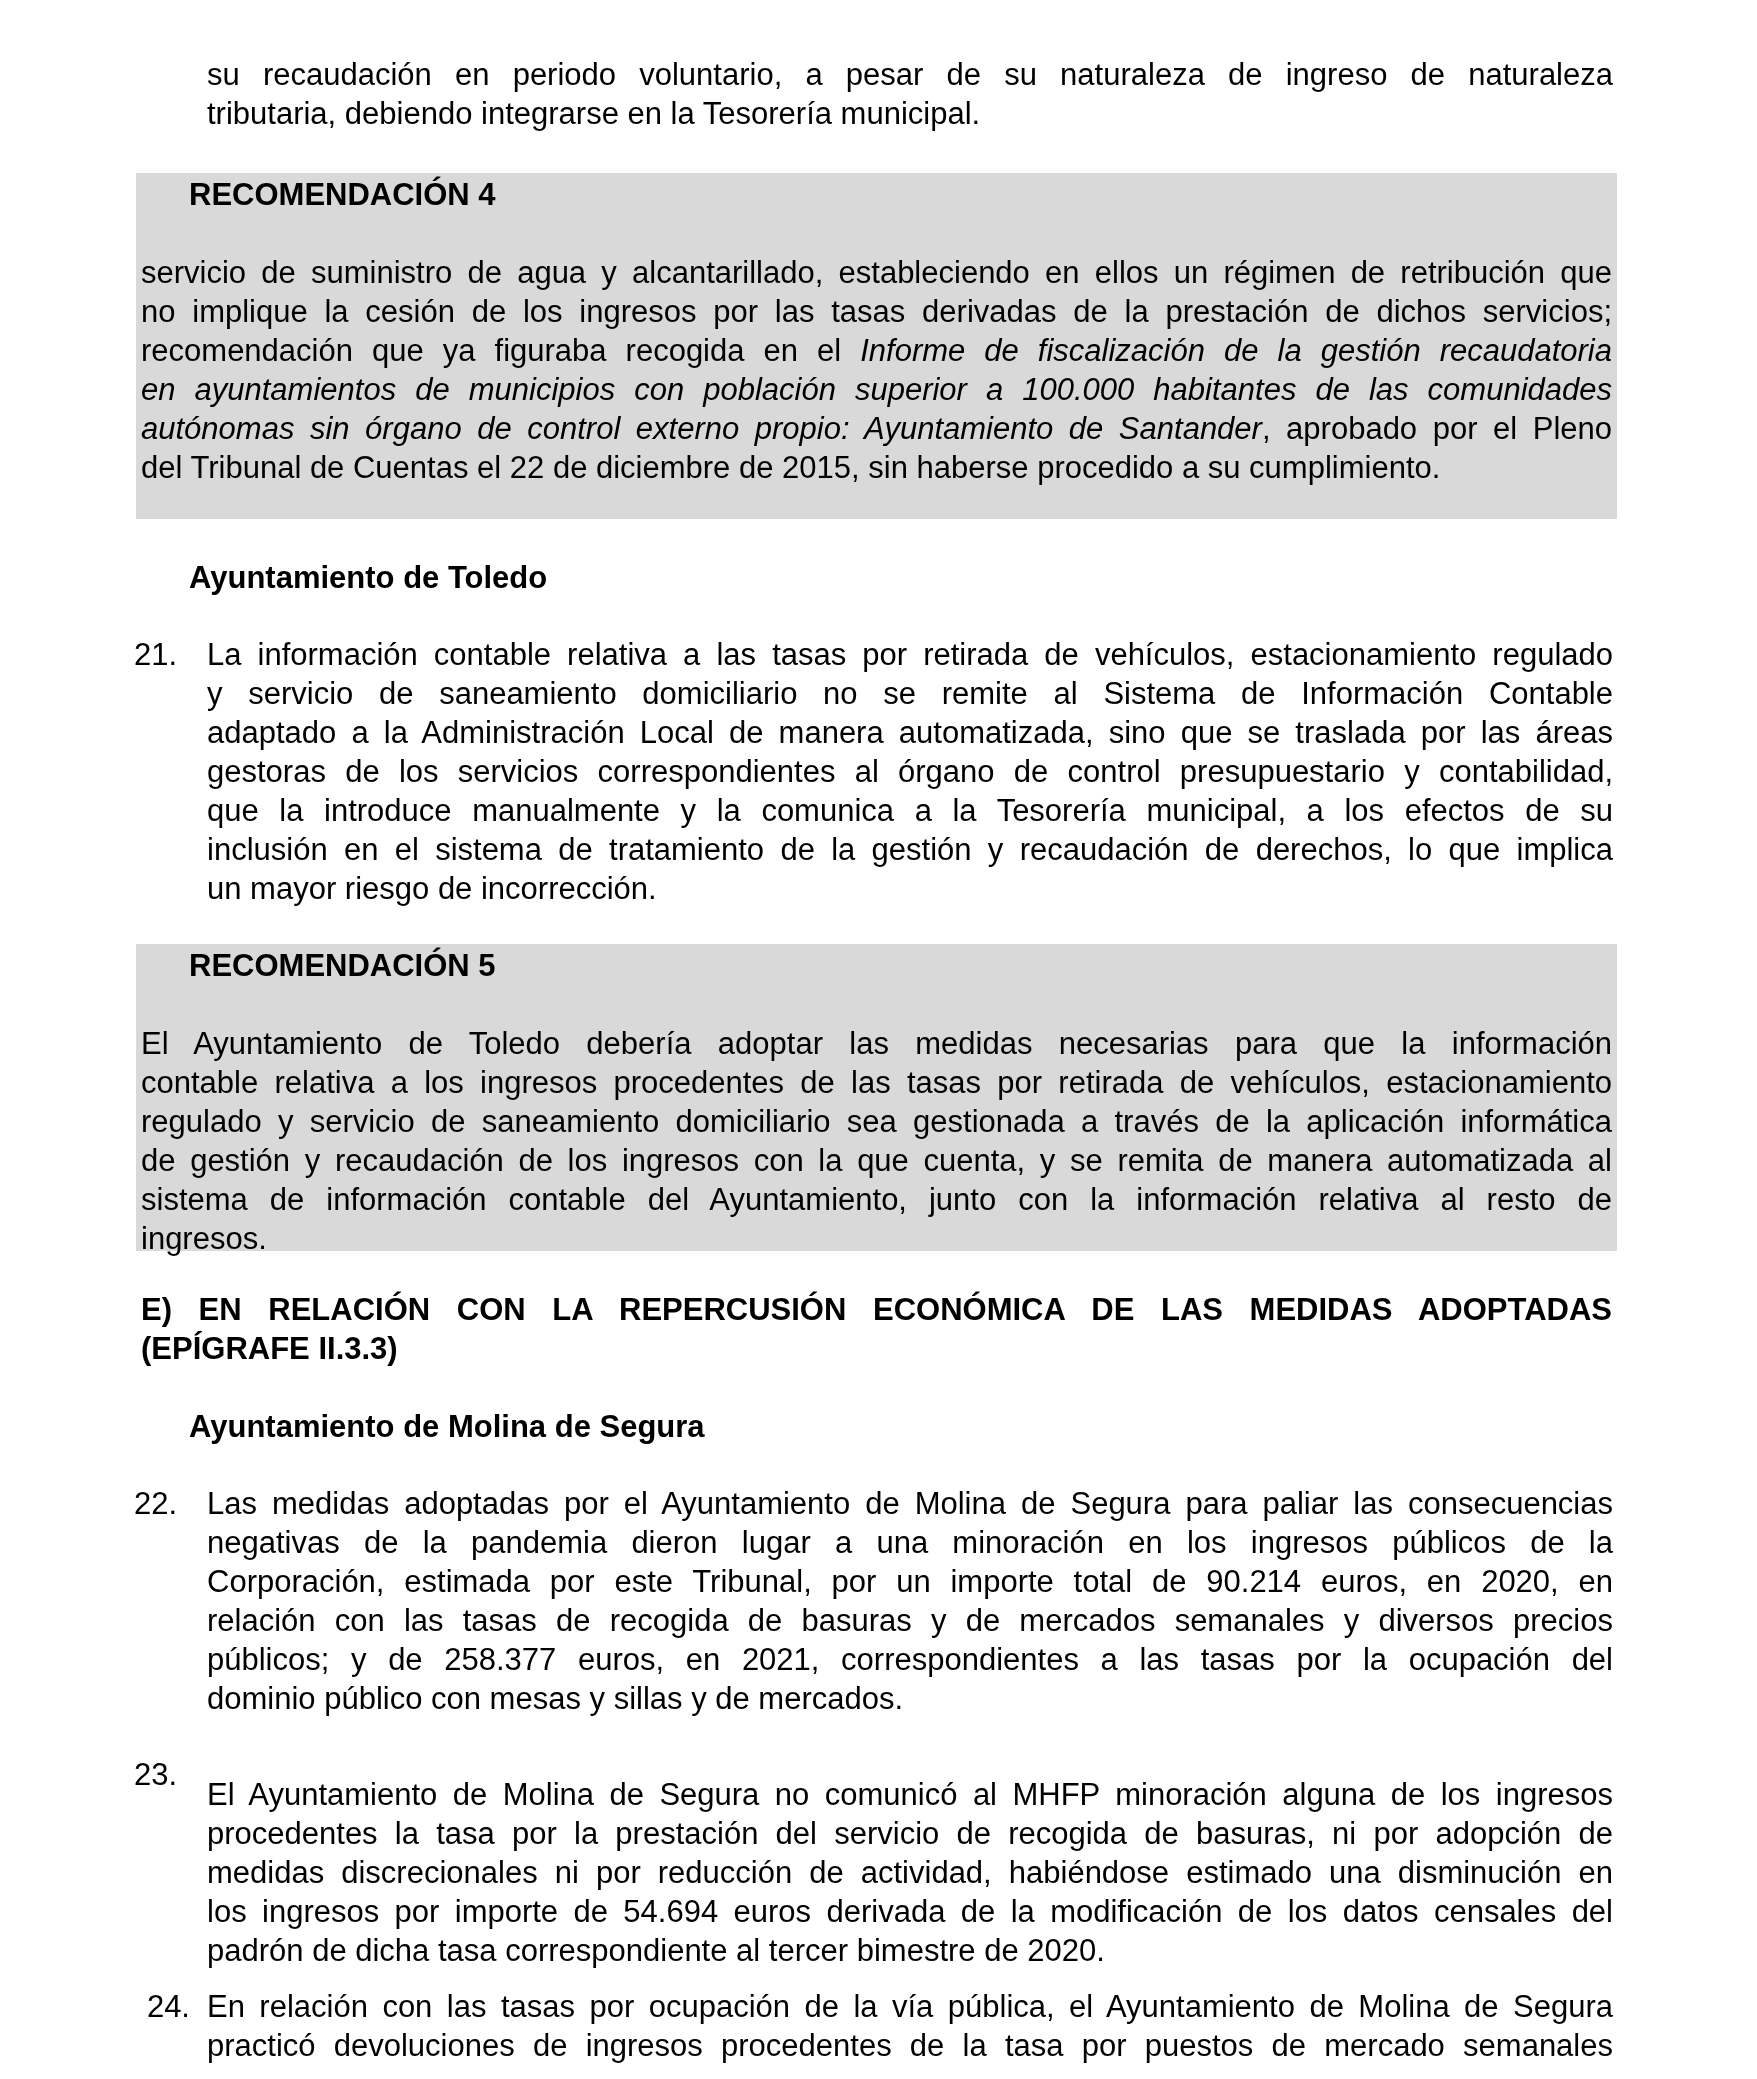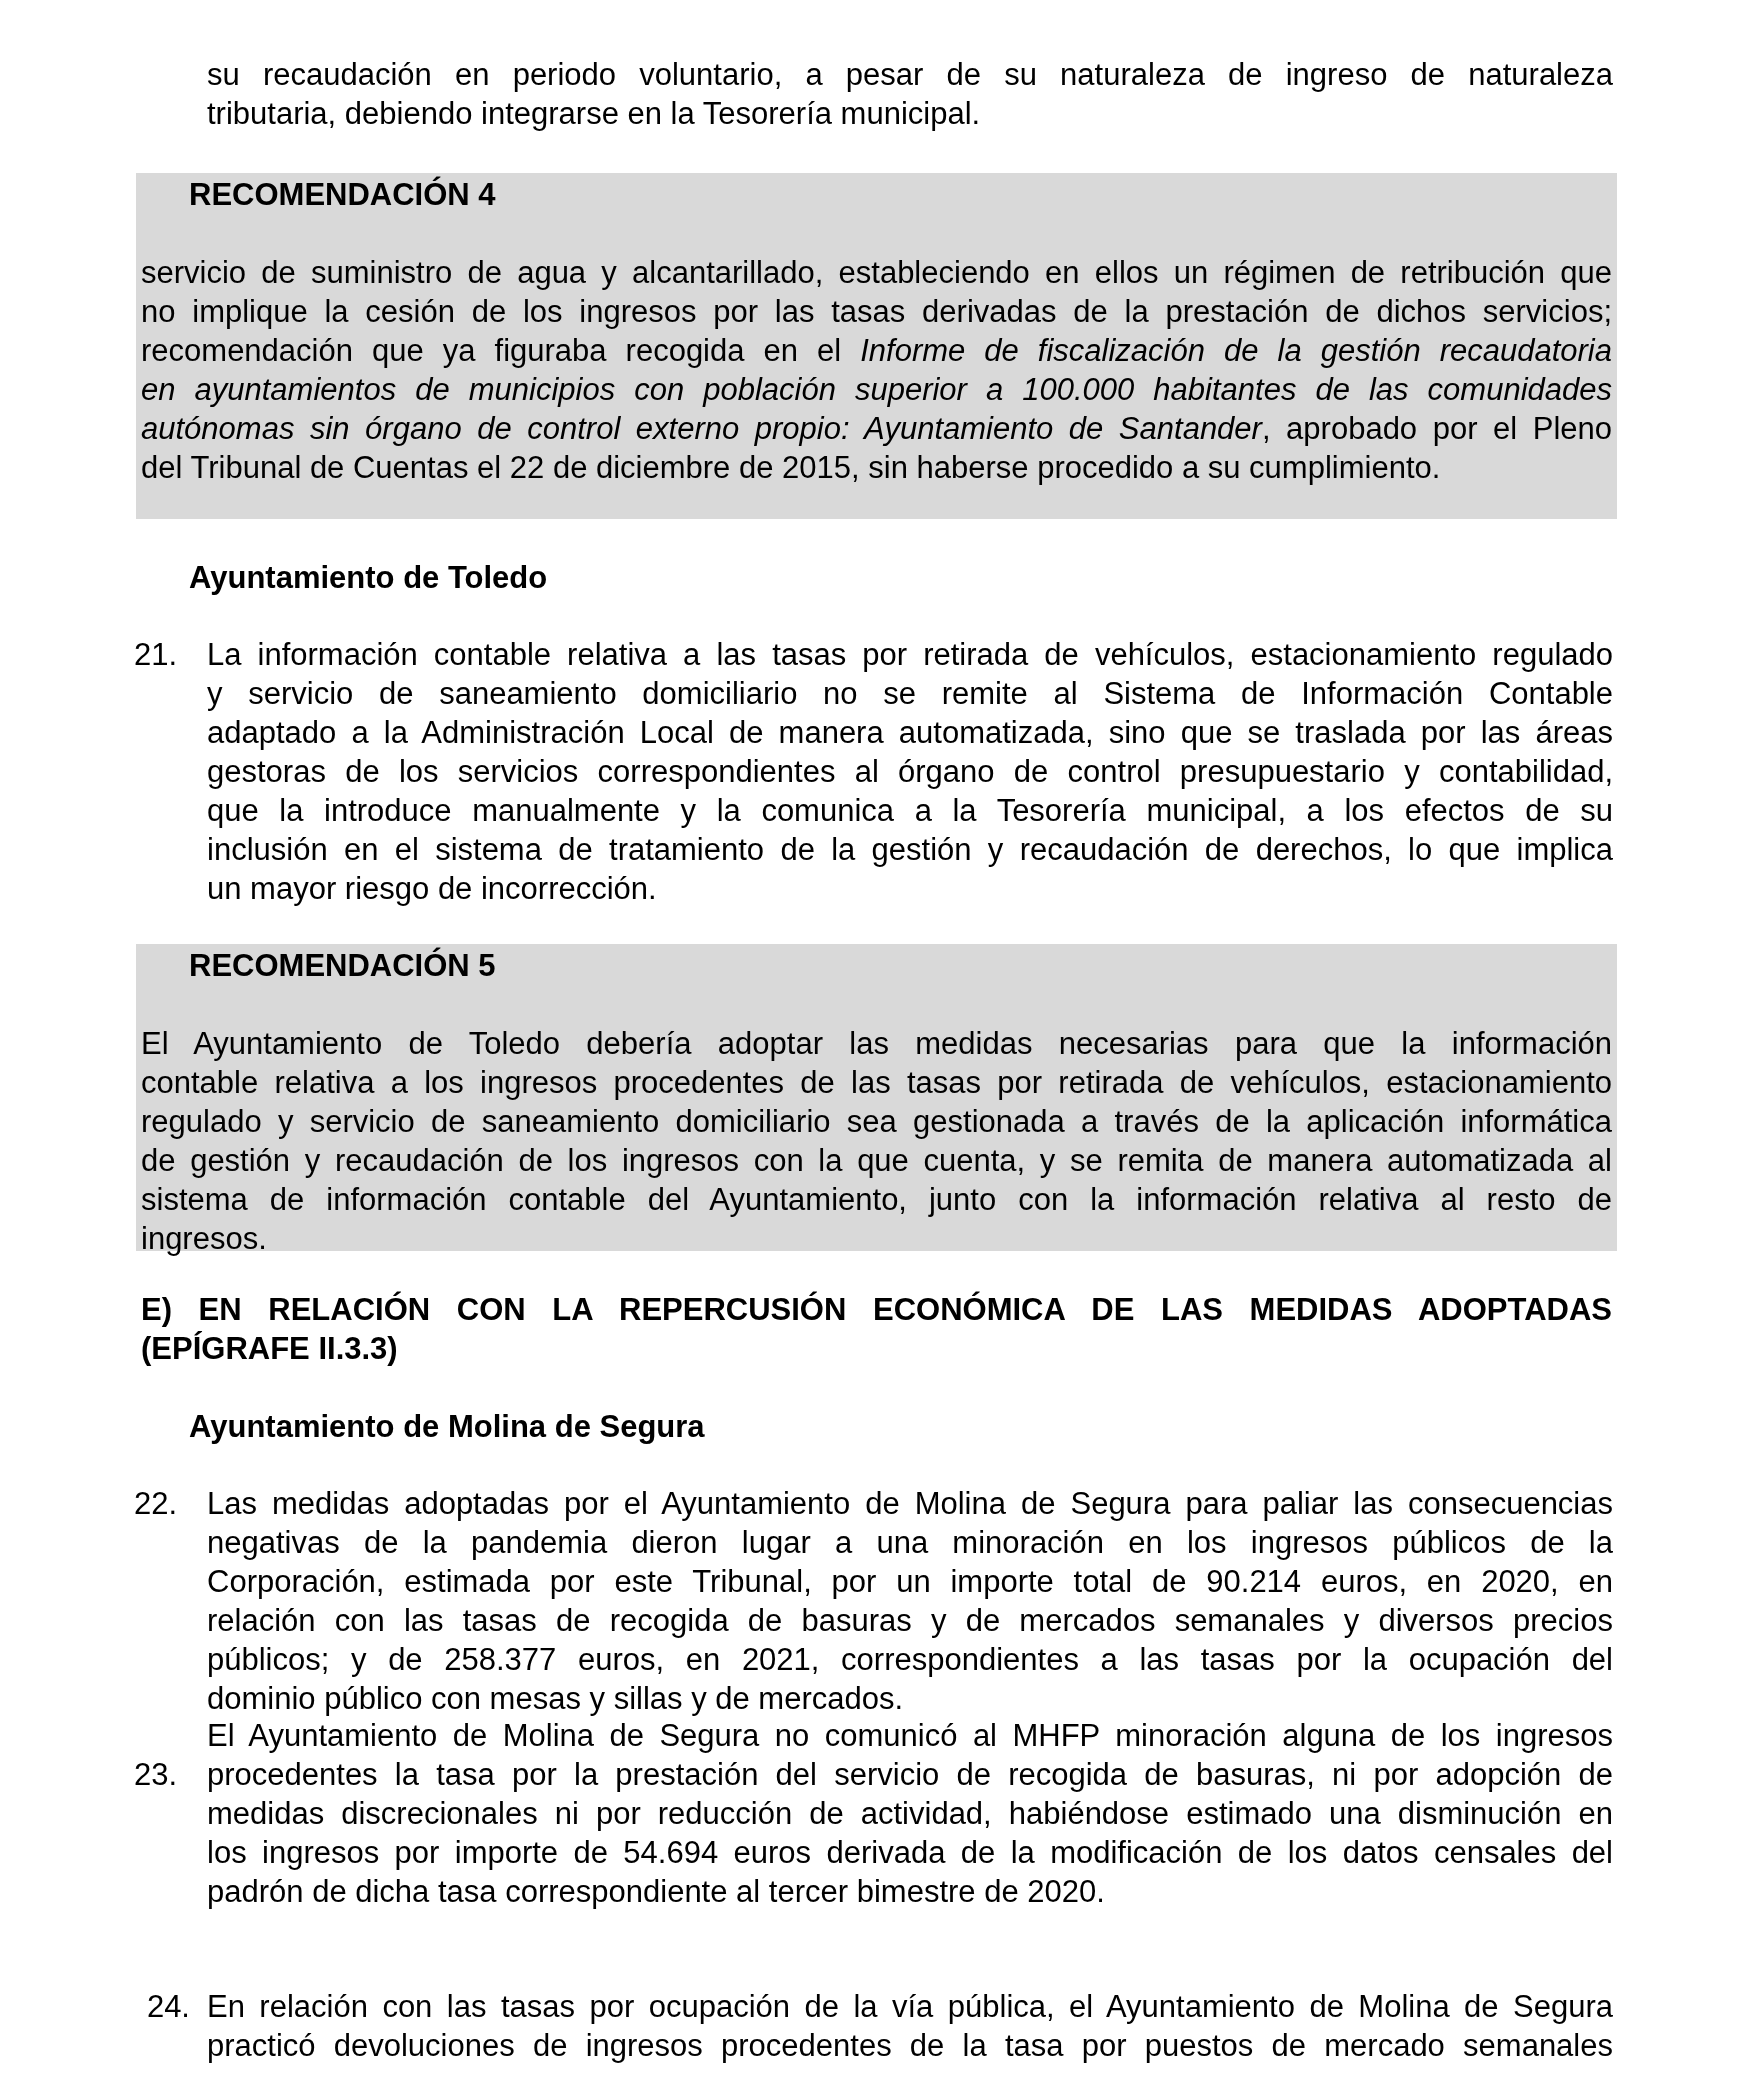--- a/index.html
+++ b/index.html
@@ -123,21 +123,21 @@
   <div class="indent" style="top:1484px;">
     <span class="line">Las medidas adoptadas por el Ayuntamiento de Molina de Segura para paliar las consecuencias</span>
     <span class="line">negativas de la pandemia dieron lugar a una minoración en los ingresos públicos de la</span>
     <span class="line">Corporación, estimada por este Tribunal, por un importe total de 90.214 euros, en 2020, en</span>
     <span class="line">relación con las tasas de recogida de basuras y de mercados semanales y diversos precios</span>
     <span class="line">públicos; y de 258.377 euros, en 2021, correspondientes a las tasas por la ocupación del</span>
     <span class="line last">dominio público con mesas y sillas y de mercados.</span>
   </div>
 
   <div class="num" style="top:1755px;">23.</div>
-  <div class="indent" style="top:1716px;">
+  <div class="indent" style="top:1775px;">
     <span class="line">El Ayuntamiento de Molina de Segura no comunicó al MHFP minoración alguna de los ingresos</span>
     <span class="line">procedentes la tasa por la prestación del servicio de recogida de basuras, ni por adopción de</span>
     <span class="line">medidas discrecionales ni por reducción de actividad, habiéndose estimado una disminución en</span>
     <span class="line">los ingresos por importe de 54.694 euros derivada de la modificación de los datos censales del</span>
     <span class="line last">padrón de dicha tasa correspondiente al tercer bimestre de 2020.</span>
   </div>
 
   <div class="num" style="top:1987px;text-align:right;">24.</div>
   <div class="indent" style="top:1987px;">
     <span class="line">En relación con las tasas por ocupación de la vía pública, el Ayuntamiento de Molina de Segura</span>

